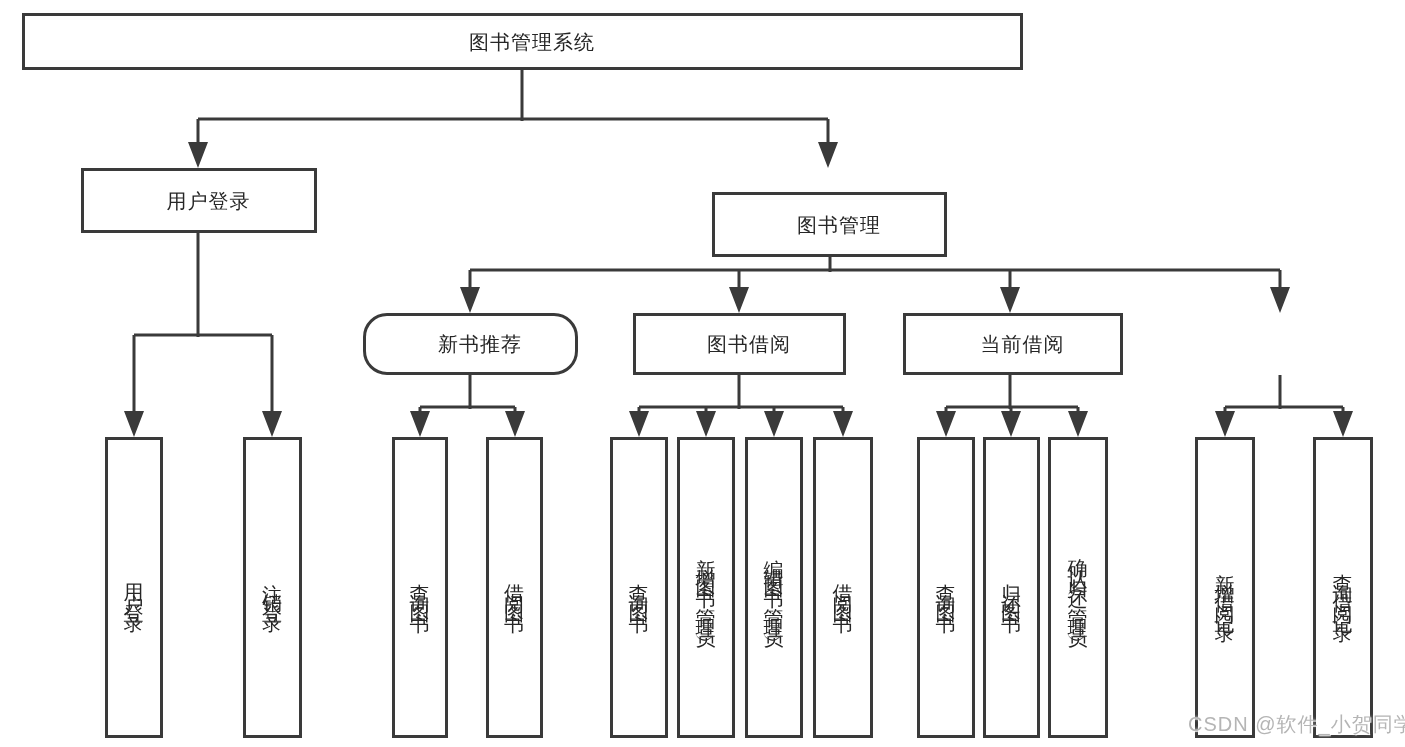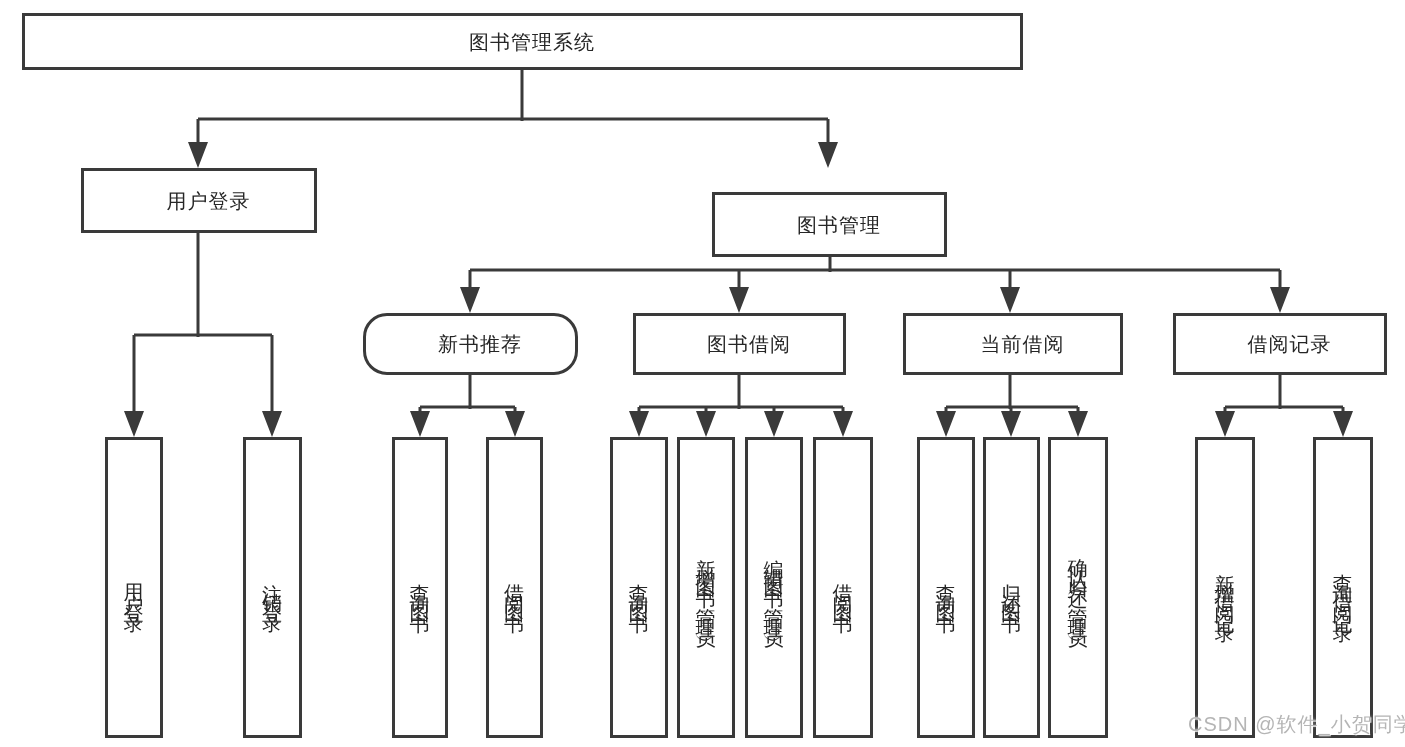--- a/index.html
+++ b/index.html
@@ -88,23 +88,20 @@
 
   <div class="node h" style="left:363px; top:313px; width:215px; height:62px;border-radius:24px;">
     <span>新书推荐</span>
   </div>
   <div class="node h" style="left:633px; top:313px; width:213px; height:62px;">
     <span>图书借阅</span>
   </div>
   <div class="node h" style="left:903px; top:313px; width:220px; height:62px;">
     <span>当前借阅</span>
   </div>
-  <div class="node h" style="left:1173px; top:313px; width:214px; height:62px;">
-    <span>借阅记录</span>
-  </div>
 
   <div class="node v" style="left:105px; width:58px;">
     <span>用户登录</span>
   </div>
   <div class="node v" style="left:243px; width:59px;">
     <span>注销登录</span>
   </div>
 
   <div class="node v" style="left:392px; width:56px;">
     <span>查询图书</span>

